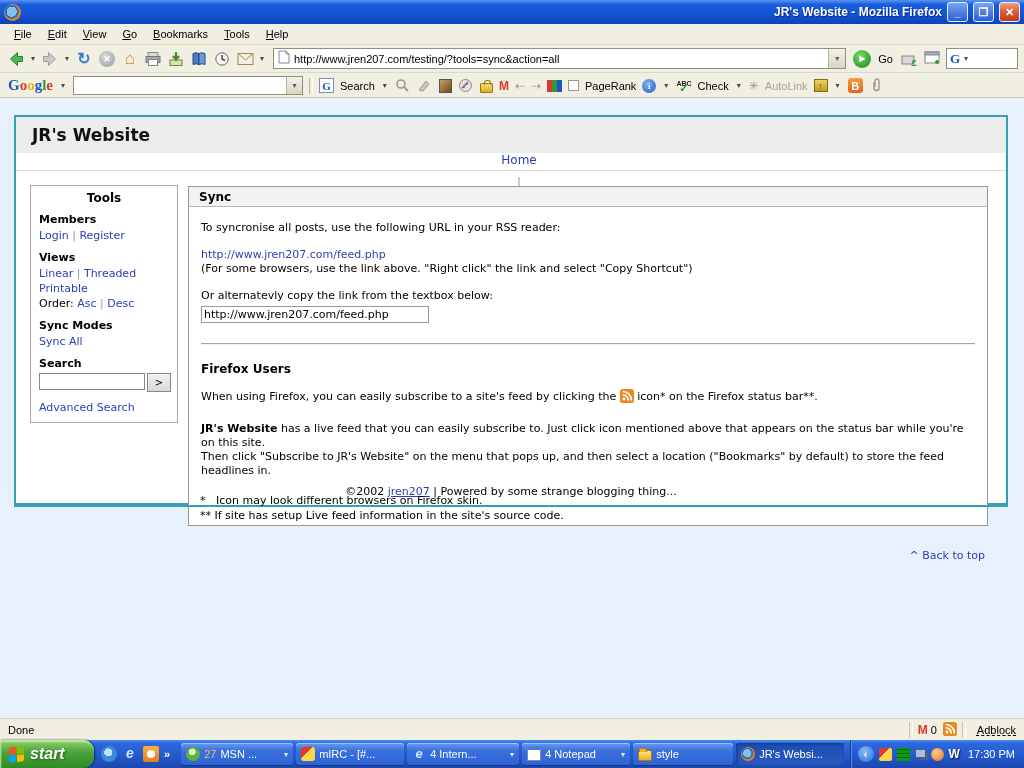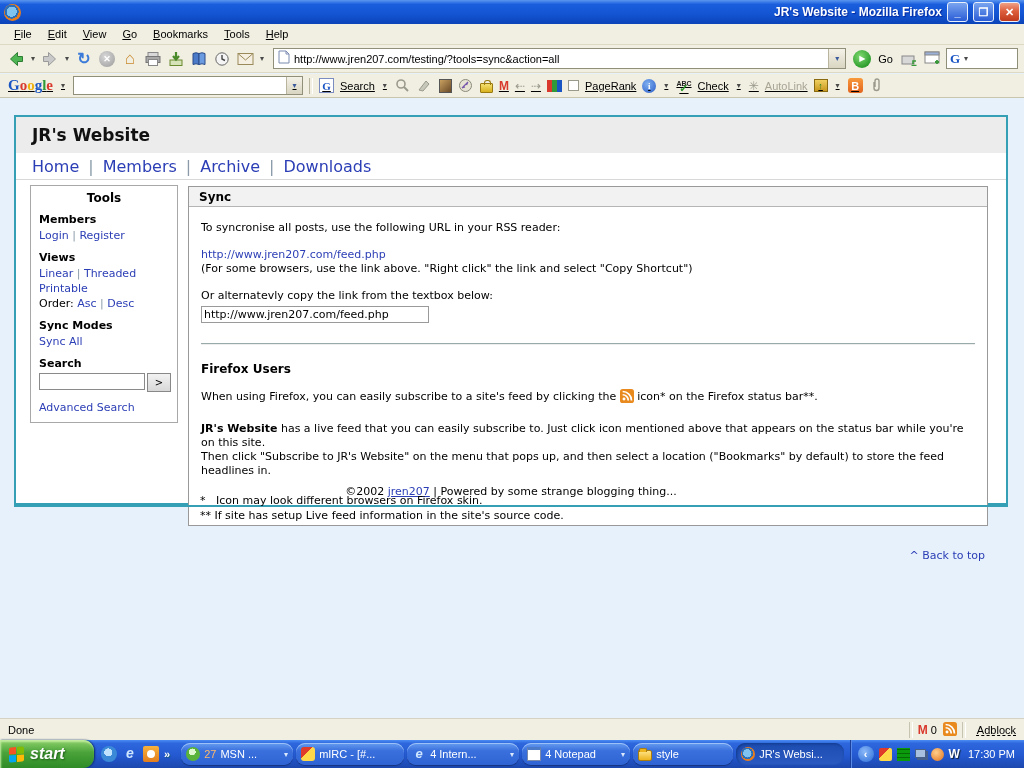--- a/index.html
+++ b/index.html
@@ -39,21 +39,21 @@
     display:flex; align-items:center; justify-content:center; color:#3a5a9c; font-size:8px; }
   .go-circle { width:18px; height:18px; border-radius:50%;
     background:radial-gradient(circle at 40% 35%,#7fd96f,#2f9e2f 70%,#1d7a1d); color:#fff; font-size:8px;
     display:flex; align-items:center; justify-content:center; }
   .go-text { font-size:11px; color:#000; padding:0 4px; }
   .gquick { width:72px; height:21px; background:#fff; border:1px solid #8f8f7a; display:flex; align-items:center; gap:2px; padding-left:3px; }
   .gbadge { color:#1a55c4; font-weight:bold; font-size:13px; font-family:"Liberation Serif",serif; }
 
   
   #gtoolbar { position:absolute; top:74px; left:0; width:1024px; height:24px; background:#f1efe2;
-    border-bottom:1px solid #c9c5ae; display:flex; align-items:center; gap:6px; padding:0 8px; font-size:11px;text-decoration:underline; }
+    border-bottom:1px solid #c9c5ae; display:flex; align-items:center; gap:6px; padding:0 8px; font-size:11px; }
   .glogo { font-family:"Liberation Serif",serif; font-weight:bold; font-size:15px; letter-spacing:0; }
   .glogo span:nth-child(1){color:#1a55c4}.glogo span:nth-child(2){color:#d9382c}
   .glogo span:nth-child(3){color:#eeb211}.glogo span:nth-child(4){color:#1a55c4}
   .glogo span:nth-child(5){color:#319a38}.glogo span:nth-child(6){color:#d9382c}
   .gsearchbox { width:230px; height:19px; background:#fff; border:1px solid #8f8f7a; display:flex; align-items:center; }
   .gsearchbox input { flex:1; border:none; outline:none; font-size:11px; font-family:"Liberation Sans",sans-serif; }
   .gsearch-drop { width:16px; height:17px; background:linear-gradient(180deg,#f4f2e8,#d9d5c2); border-left:1px solid #b8b49e;
     display:flex; align-items:center; justify-content:center; color:#3a5a9c; font-size:8px; }
   .gsep { width:4px; height:16px; border-left:1px solid #b8b49e; border-right:1px solid #fff; }
   .gsmall { width:16px; height:16px; display:flex; align-items:center; justify-content:center; }
@@ -75,21 +75,21 @@
   .bag::before { content:""; position:absolute; top:-4px; left:3px; width:5px; height:4px; border:1px solid #9a7a10; border-bottom:none; border-radius:3px 3px 0 0; }
   .mona { width:13px; height:14px; background:linear-gradient(135deg,#c8a060,#6a4a28); border:1px solid #555; }
   .film { width:15px; height:12px; display:flex; }
   .film i { flex:1; } .film i:nth-child(1){background:#d9382c}.film i:nth-child(2){background:#319a38}.film i:nth-child(3){background:#1a55c4}
 
   
   #viewport { position:absolute; top:98px; left:0; width:1024px; height:620px; background:#e7f1fc; font-family:"DejaVu Sans",sans-serif; }
   .site { position:absolute; top:17px; left:14px; width:994px; height:390px; border:2px solid #35a0b5; background:#fff; z-index:1; }
   .site-header { height:36px; background:#ececec; display:flex; align-items:center; padding-left:16px; }
   .site-title { font-size:17px; font-weight:bold; color:#111; }
-  .site-nav { height:27px; display:flex; align-items:center; gap:9px; padding-left:16px; border-bottom:1px solid #d8d8d8; font-size:16px; }
+  .site-nav { height:18px; display:flex; align-items:center; gap:9px; padding-left:16px; border-bottom:1px solid #d8d8d8; font-size:12px;flex-direction:column; }
   .lnk { color:#2b3eb5; cursor:pointer; text-decoration:none; }
   .pipe { color:#8a9aa8; }
 
   .sidebar { position:absolute; top:87px; left:30px; width:148px; height:238px; border:1px solid #a8a8a8; background:#fff; z-index:2; font-size:11px; }
   .tools-title { text-align:center; font-weight:bold; font-size:12px; padding:5px 0 8px; }
   .sb-sec { padding:0 0 0 8px; margin-bottom:9px; }
   .sb-h { font-weight:bold; font-size:11px; margin-bottom:3px; }
   .sb-line { margin-bottom:2px; }
   .sb-search-row { display:flex; gap:2px; margin-top:2px; }
   .sb-search-row input { width:106px; height:17px; border:1px solid #8a8a8a; font-size:11px; font-family:"DejaVu Sans",sans-serif; }
@@ -140,21 +140,21 @@
   .winflag i:nth-child(4){background:#ffba08;border-radius:0 0 2px 0}
   .start-label { color:#fff; font-weight:bold; font-style:italic; font-size:16px; text-shadow:1px 1px 2px #1e5f1a; }
   .quick { display:flex; align-items:center; gap:5px; padding:0 7px; }
   .ql { width:16px; height:16px; border-radius:2px; }
   .ql-msgr { background:radial-gradient(circle at 45% 40%,#bfe2ff 0 30%,#3a8ad8 31% 100%); border-radius:50%; }
   .ql-ie { background:transparent; color:#cfe6ff; font-size:14px; font-weight:bold; font-style:italic; line-height:15px; text-align:center; }
   .ql-clock { background:linear-gradient(180deg,#f8b23c,#e27d1d); position:relative; }
   .ql-clock::after { content:""; position:absolute; left:4px; top:4px; width:8px; height:8px; border-radius:50%; background:#fff; }
   .ql-chev { color:#fff; font-size:11px; font-weight:bold; text-shadow:1px 1px 1px #1638; }
   .taskbtns { display:flex; gap:3px; flex:1; padding-left:4px; }
-  .tbtn { height:22px; margin-top:0; border-radius:9px; color:#fff; font-size:11px;
+  .tbtn { height:22px; margin-top:0; border-radius:3px; color:#fff; font-size:11px;
     background:linear-gradient(180deg,#669df0,#3a70dd 35%,#2f63d4);
     box-shadow:inset 0 1px 0 #9cc0f8, 0 1px 1px #16347e;
     display:flex; align-items:center; gap:4px; padding:0 5px; white-space:nowrap; overflow:hidden; }
   .tbtn .cnt { color:#ffb86b; }
   .tbtn .tcaret { margin-left:auto; color:#dce8fc; font-size:8px; }
   .tbtn.active { background:linear-gradient(180deg,#1d4cb0,#2a5ac2); box-shadow:inset 1px 1px 3px #123a8a; }
   .ti { width:14px; height:14px; flex:none; }
   .ti-msn { border-radius:50%; background:radial-gradient(circle at 45% 35%,#dff7cf 0 28%,#59b33a 29% 100%); }
   .ti-mirc { border-radius:3px; background:linear-gradient(135deg,#e03a2a 0 42%,#ffd84a 42% 100%); }
   .ti-ie { background:transparent; color:#cfe6ff; font-size:13px; font-weight:bold; font-style:italic; line-height:13px; text-align:center; }

